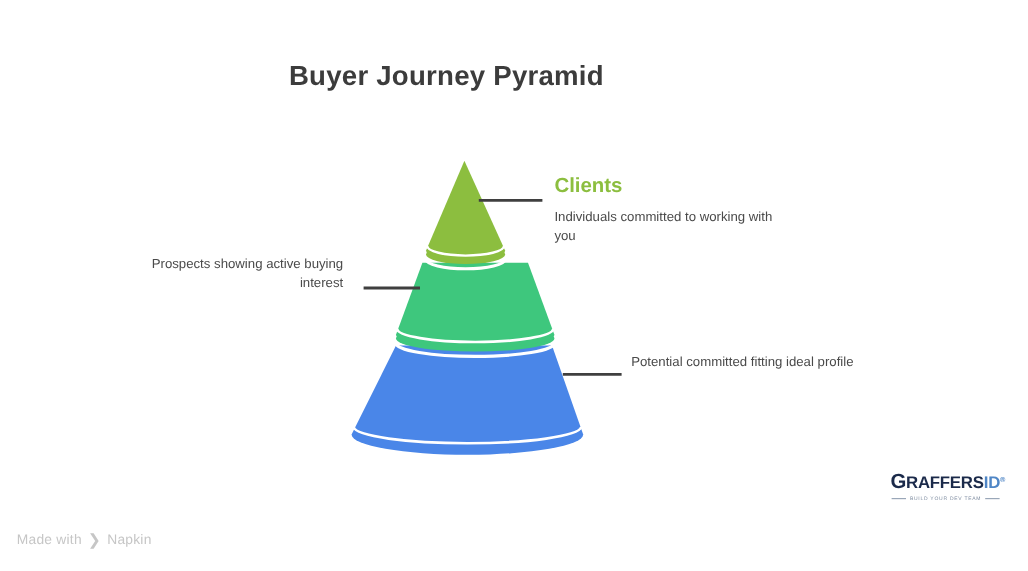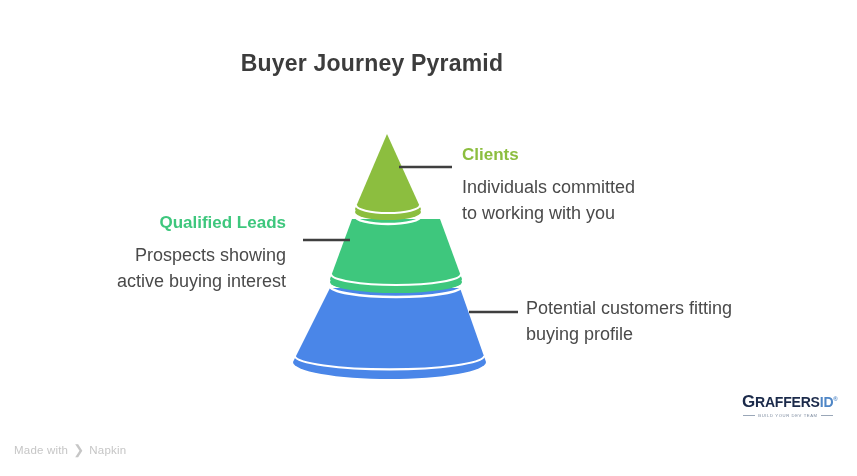--- a/index.html
+++ b/index.html
@@ -40,21 +40,21 @@
   .label-block {
     position: absolute;
   }
   .label-title {
     font-size: 17px;
     font-weight: bold;
     line-height: 1.2;
     margin: 0 0 9px 0;
   }
   .label-desc {
-    font-size: 18px;
+    font-size: 11px;
     line-height: 1.45;
     color: #4a4a4a;
     margin: 0;
   }
 
   #clients-block {
     left: 462px;
     top: 145px;
     width: 190px;
     text-align: left;
@@ -177,26 +177,25 @@
   <line x1="303" y1="240" x2="350" y2="240" stroke="#3f3f3f" stroke-width="2.4"></line>
   <line x1="469" y1="312" x2="518" y2="312" stroke="#3f3f3f" stroke-width="2.4"></line>
 </svg>
 
 <div class="label-block" id="clients-block">
   <div class="label-title">Clients</div>
   <div class="label-desc">Individuals committed to working with you</div>
 </div>
 
 <div class="label-block" id="qualified-block">
-  <div class="label-title">Qualified Leads</div>
   <div class="label-desc">Prospects showing active buying interest</div>
 </div>
 
 <div class="label-block" id="prospects-block">
-  <div class="label-desc">Potential customers fitting buying profile</div>
+  <div class="label-desc">Potential committed fitting ideal profile</div>
 </div>
 
 <div id="napkin-watermark">
   <span>Made with</span>
   <span class="nap-glyph">❯</span>
   <span>Napkin</span>
 </div>
 
 <div id="graffersid-logo">
   <div class="gid-word"><span class="gid-big">G</span><span>RAFFERS</span><span class="gid-id">ID</span><span class="gid-tm">®</span></div>

